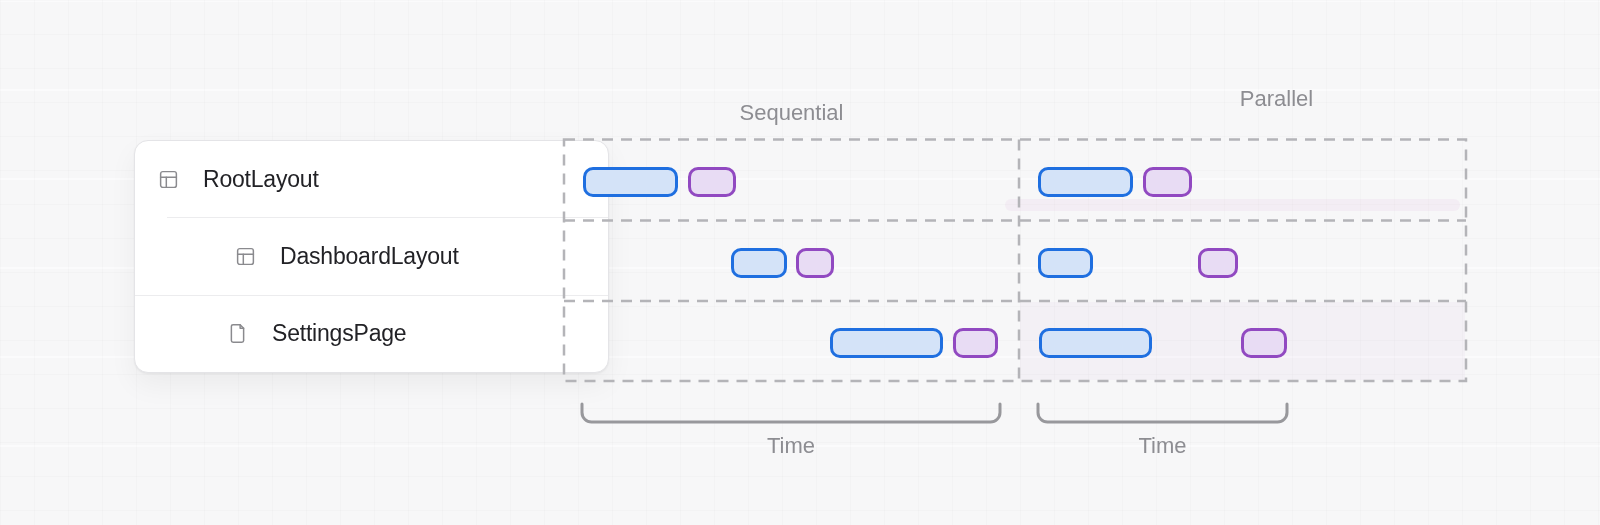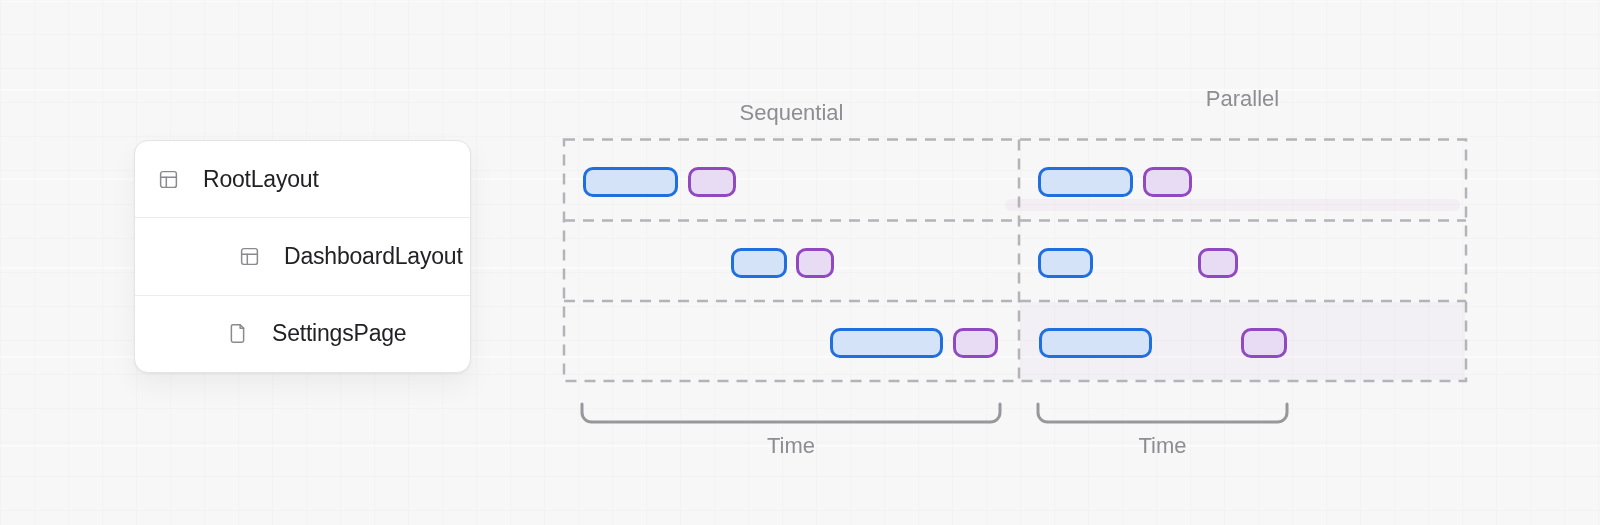--- a/index.html
+++ b/index.html
@@ -33,36 +33,36 @@
   .tint-cell{
     position:absolute;
     background:rgba(199,160,210,0.07);
     pointer-events:none;
   }
 
   
   .tree-card{
     position:absolute;
     left:134px;top:140px;
-    width:337px;height:233px;
+    width:475px;height:233px;
     background:#ffffff;
     border:1px solid #e4e4e7;
     border-radius:14px;
     box-shadow:0 12px 28px rgba(0,0,0,0.05), 0 1px 2px rgba(0,0,0,0.05);
     display:flex;flex-direction:column;
     box-sizing:border-box;
   }
   .tree-row{
     flex:1;
     display:flex;align-items:center;
     box-sizing:border-box;
   }
   .tree-row + .tree-row{border-top:1px solid #ececee;}
   .tree-row.indent-0{padding-left:23px;}
-  .tree-row.indent-1{padding-left:104px;}
+  .tree-row.indent-1{padding-left:68px;margin-left:32px;}
   .tree-row.indent-2{padding-left:92px;}
   .tree-icon{
     width:21px;height:21px;
     display:inline-flex;align-items:center;justify-content:center;
     color:#8a8a8e;
     flex:0 0 auto;
   }
   .tree-icon svg{width:100%;height:100%;}
   .tree-label{
     margin-left:24px;
@@ -73,21 +73,21 @@
 
   
   .overlay{position:absolute;left:0;top:0;}
   .diagram-label{
     position:absolute;
     font-size:22px;
     color:var(--label, #8d8d92);
     text-align:center;
   }
   #label-sequential{left:564px;width:455px;top:100px;}
-  #label-parallel{left:1019px;width:447px;top:86px;}
+  #label-parallel{left:1053px;width:447px;top:86px;}
   #time-sequential{left:582px;width:418px;top:433px;}
   #time-parallel{left:1038px;width:249px;top:433px;}
 
   .pill{
     position:absolute;
     box-sizing:border-box;
     border-radius:10px;
     border:3px solid transparent;
   }
   .pill.blue{

